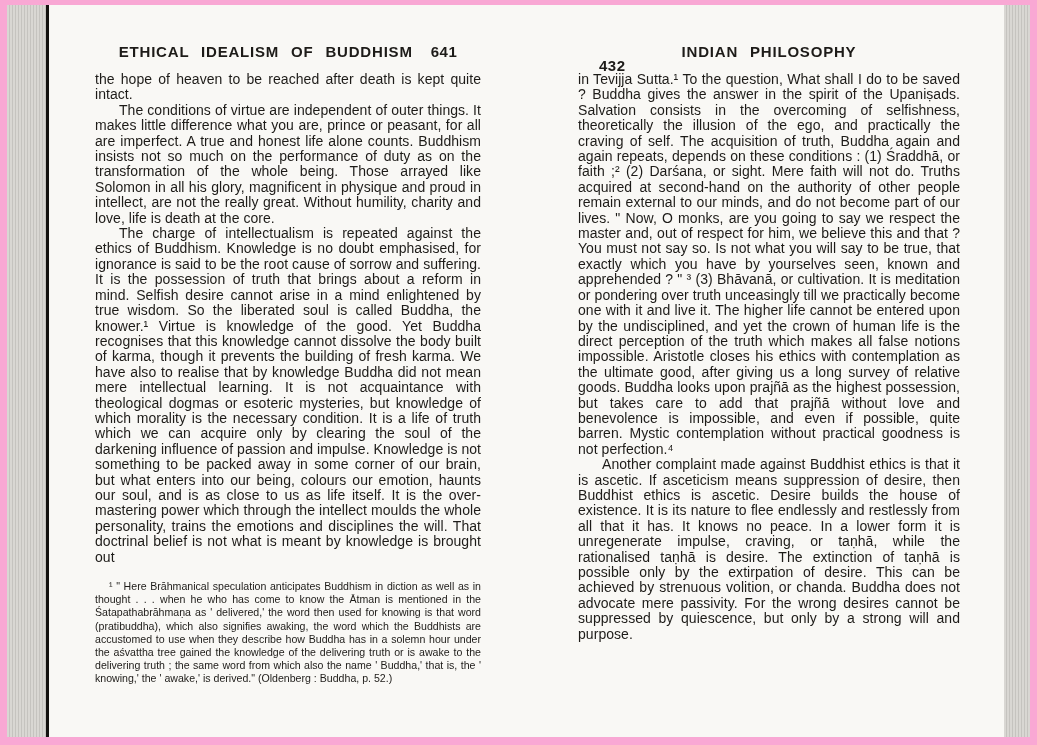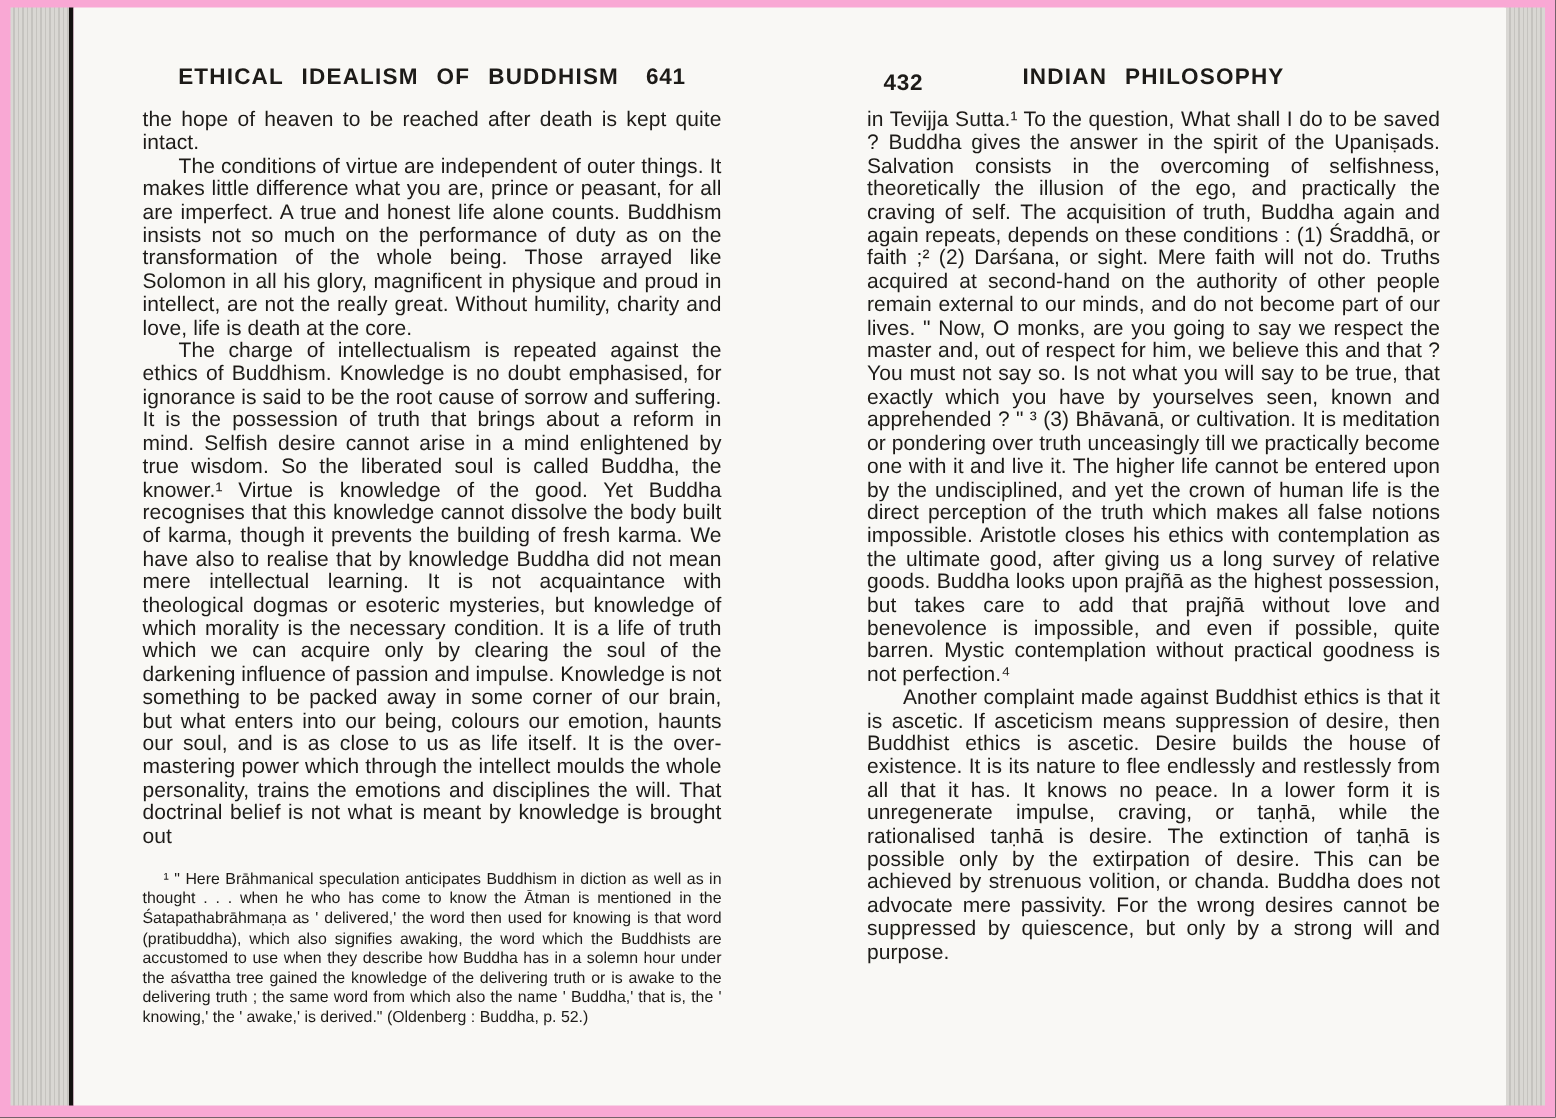--- a/index.html
+++ b/index.html
@@ -53,21 +53,21 @@
     letter-spacing: 0.8px;
     word-spacing: 7px;
     white-space: nowrap;
     margin-bottom: 12px;
   }
   .pg-header .num { word-spacing: 0; letter-spacing: 0.5px; }
   .page.left .pg-header .num { margin-left: 18px; }
   .page.right .pg-header .num {
     position: absolute;
     left: 7px;
-    margin: 4px;
+    margin: 14px;
   }
 
   .body p {
     margin: 0;
     font-size: 14px;
     line-height: 15.4px;
     text-align: justify;
     letter-spacing: 0.05px;
   }
   .body p.indent { text-indent: 24px; }

